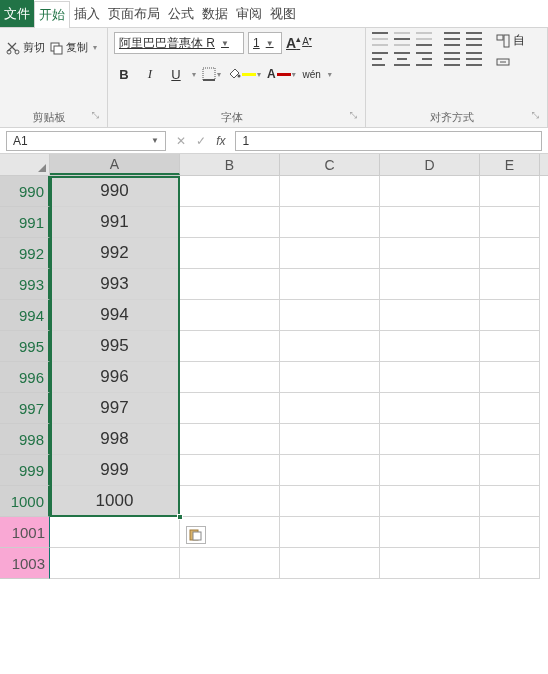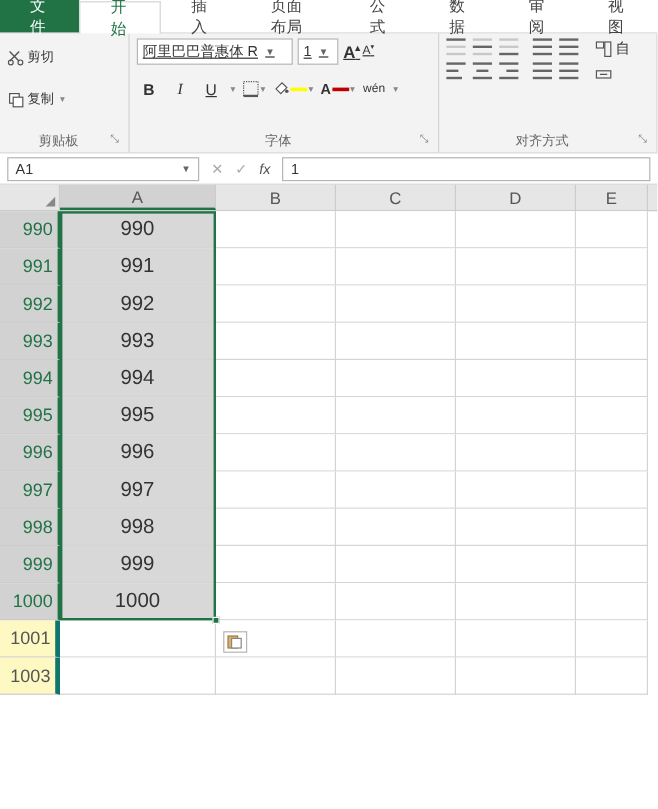--- a/index.html
+++ b/index.html
@@ -1,32 +1,32 @@
 <!DOCTYPE html>
 <html><head>
 <meta charset="utf-8">
 <style>
 * { box-sizing: border-box; margin: 0; padding: 0; font-family: "Microsoft YaHei", "Segoe UI", sans-serif; }
 body { width: 548px; height: 674px; overflow: hidden; background: #fff; font-size: 12px; color: #333; }
 
 .menubar { background: #fff; display: flex; height: 28px; align-items: stretch; border-bottom: 1px solid #d4d4d4; }
-.menubar .tab { padding: 6px 25px; color: #444; cursor: pointer; display: flex; align-items: center; font-size: 13px; }
+.menubar .tab { padding: 6px 4px; color: #444; cursor: pointer; display: flex; align-items: center; font-size: 13px; }
 .menubar .tab.file { background: #217346; color: #fff; }
 .menubar .tab.active { background: #fff; color: #217346; border: 1px solid #d4d4d4; border-bottom: none; position: relative; top: 1px; }
 
 .ribbon { display: flex; background: #f3f3f3; height: 100px; border-bottom: 1px solid #d4d4d4; }
 .group { border-right: 1px solid #d4d4d4; padding: 4px 6px 2px 6px; display: flex; flex-direction: column; justify-content: space-between; }
 .group-body { display: flex; align-items: flex-start; gap: 4px; flex: 1; }
 .group-label { text-align: center; font-size: 11px; color: #666; padding-top: 2px; }
 .group-label .launcher { float: right; font-size: 9px; color: #888; margin-right: 2px; }
 
 .paste-big { display: flex; flex-direction: column; align-items: center; gap: 2px; padding: 2px 4px; }
 .paste-big .icon { width: 28px; height: 32px; }
 .paste-big .lbl { font-size: 11px; }
-.paste-small { display: flex; flex-direction: column; gap: 4px; font-size: 11px; }
+.paste-small { display: flex; flex-direction: row; gap: 4px; font-size: 11px; }
 .paste-small .row { display: flex; align-items: center; gap: 3px; }
 
 .font-top { display: flex; gap: 4px; margin-bottom: 6px; align-items:center;text-decoration:underline; }
 .combo { background: #fff; border: 1px solid #b5b5b5; height: 22px; display: flex; align-items: center; padding: 0 4px; font-size: 12px; }
 .combo .dd { margin-left: 6px; font-size: 8px; color: #666; }
 .font-name { width: 130px; }
 .font-size { width: 34px; }
 .aa { display:flex; gap:2px; }
 .aa span { font-size:12px; }
 .aa .big { font-size: 14px; font-weight:bold; }
@@ -57,21 +57,21 @@
 .corner { width:50px; border-right:1px solid #ccc; background:#e6e6e6; position:relative; }
 .corner::after { content:""; position:absolute; right:3px; bottom:3px; width:0; height:0; border-left:8px solid transparent; border-bottom:8px solid #888; }
 .colh { border-right:1px solid #ccc; display:flex; align-items:center; justify-content:center; font-size:14px; color:#555; }
 .colh.A { width:130px; background:#d2d2d2; border-bottom:2px solid #217346; }
 .colh.B { width:100px; }
 .colh.C { width:100px; }
 .colh.D { width:100px; }
 .colh.E { width:60px; }
 
 .row { display:flex; height:31px; }
-.rowh { width:50px; border-right:4px solid #0f766e; border-bottom:1px solid #ccc; background:#fef9c3; display:flex; align-items:center; justify-content:flex-end; padding-right:4px; font-size:15px; color:#555; }
+.rowh { width:50px; border-right:1px solid #0f766e; border-bottom:1px solid #ccc; background:#f9a8d4; display:flex; align-items:center; justify-content:flex-end; padding-right:4px; font-size:15px; color:#555; }
 .rowh.sel { background:#d2d2d2; color:#217346; border-right:2px solid #217346; }
 .cell { border-right:1px solid #d4d4d4; border-bottom:1px solid #d4d4d4; display:flex; align-items:center; justify-content:center; font-size:17px; color:#333; background:#fff; }
 .cell.A { width:130px; }
 .cell.B { width:100px; }
 .cell.C { width:100px; }
 .cell.D { width:100px; }
 .cell.E { width:60px; }
 .cell.sel { background:#d8d8d8; }
 
 .sel-frame { position:absolute; border:2px solid #217346; pointer-events:none; }

